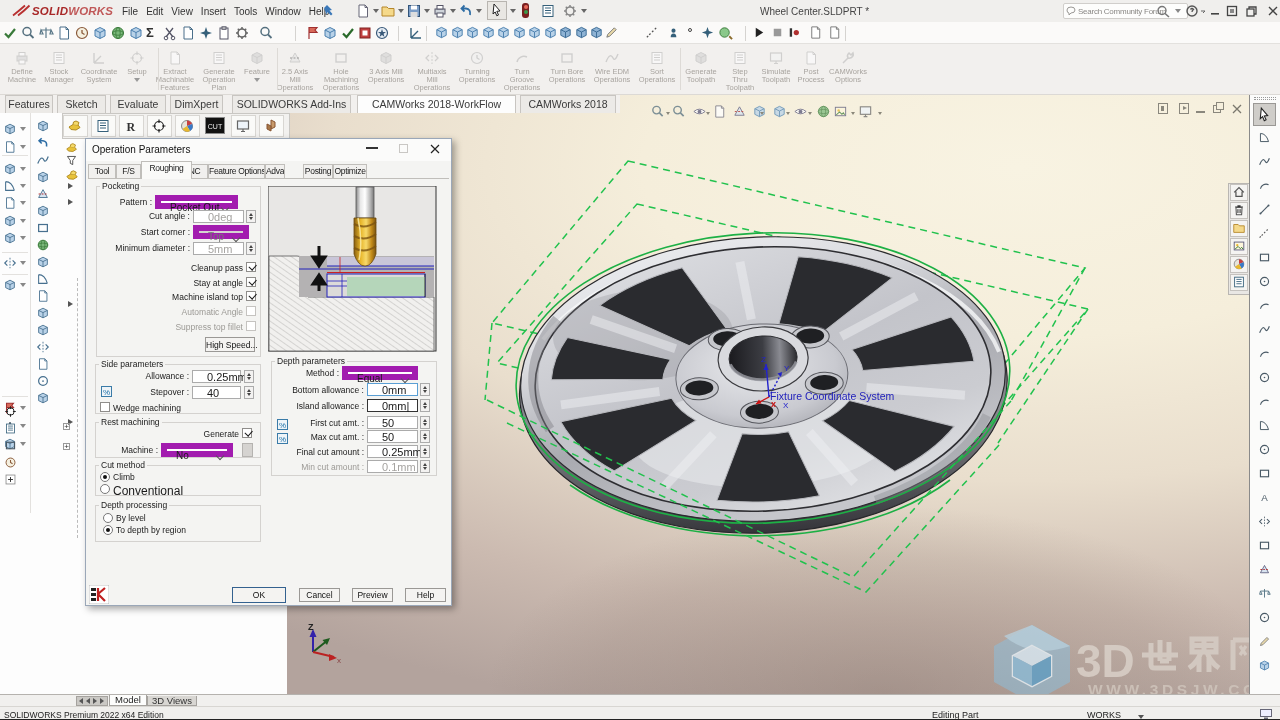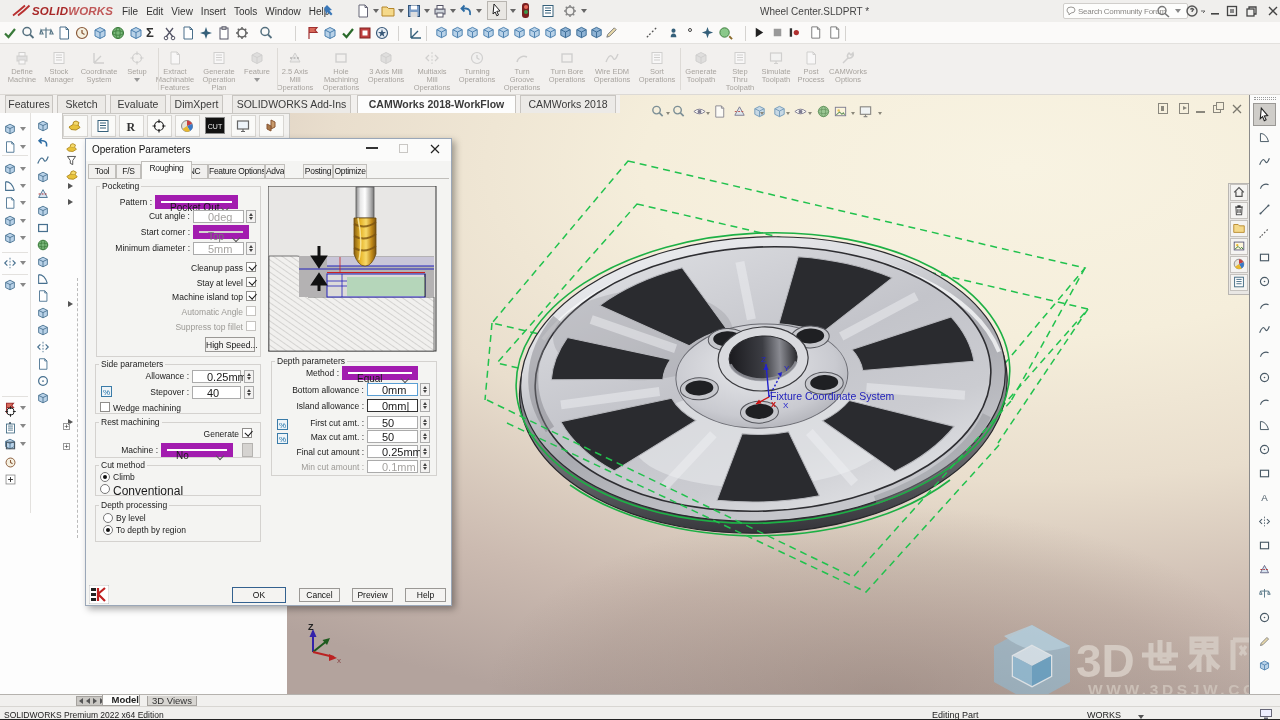--- a/index.html
+++ b/index.html
@@ -15,21 +15,21 @@
   
   #toolbar2 { left:0; top:22px; width:1280px; height:22px; background:#fbfaf9; border-bottom:1px solid #e3e1de; }
   
   #ribbon { left:0; top:44px; width:1280px; height:51px; background:#f2f0ee; border-bottom:1px solid #dcd9d5; }
   .rbtn { position:absolute; top:2px; text-align:center; color:#a8a49f; font-size:7.5px; line-height:8px; }
   .rbsvg { filter:grayscale(1) opacity(0.62); }
   .rsep { position:absolute; top:4px; width:1px; height:42px; background:#dddad6; }
   
   #tabbar { left:0; top:95px; width:620px; height:18px; background:#f2f0ee; z-index:2; }
   .tab { position:absolute; top:0; height:18px; border:1px solid #c8c5c1; border-bottom:none; background:#eceae7; color:#3a3a3a; font-size:10.5px; text-align:center; line-height:17px; }
-  .tab.active { background:#fdfdfd; font-weight:bold; }
+  .tab.active { background:#fdfdfd; font-weight:normal; }
   
   #viewport { left:287px; top:95px; width:962px; height:600px;
     background:radial-gradient(55% 42% at 62% 100%, rgba(118,98,90,0.34) 0%, rgba(118,98,90,0.13) 55%, rgba(118,98,90,0) 75%), radial-gradient(130% 95% at 76% 12%, #f8f3e2 0%, #f5eedb 30%, #e9decd 55%, #cbbab0 80%, #b3a39d 100%); }
   
   #leftcol { left:0; top:113px; width:60px; height:582px; background:#fdfdfd; }
   #panel { left:60px; top:113px; width:227px; height:582px; background:#fdfdfd; }
   
   #righttb { left:1249px; top:95px; width:31px; height:600px; background:#fbfbfa; border-left:1px solid #8a8a8a; }
   
   #bottomtabs { left:0; top:694px; width:1280px; height:12px; background:#f1f0ee; border-top:1px solid #b5b2ae; }
@@ -930,21 +930,21 @@
       <div class="lbl" style="left:0px;top:72px;width:104px">Cut angle :</div>
       <div class="fld dis" style="left:107px;top:71px;width:51px;height:13px">0deg</div>
       <div class="spin" style="left:160px;top:71px;height:13px"></div>
       <div class="lbl" style="left:0px;top:88px;width:104px">Start corner :</div>
       <div class="combo" style="left:107px;top:86px;width:56px;height:14px;background:#d5d3d0;color:#777">Top Right</div>
       <div class="lbl" style="left:0px;top:104px;width:104px">Minimum diameter :</div>
       <div class="fld dis" style="left:107px;top:103px;width:51px;height:13px">5mm</div>
       <div class="spin" style="left:160px;top:103px;height:13px"></div>
       <div class="lbl" style="left:0px;top:124px;width:157px">Cleanup pass</div>
       <div class="cb chk" style="left:160px;top:123px"></div>
-      <div class="lbl" style="left:0px;top:139px;width:157px">Stay at level</div>
+      <div class="lbl" style="left:0px;top:139px;width:157px">Stay at angle</div>
       <div class="cb chk" style="left:160px;top:138px"></div>
       <div class="lbl" style="left:0px;top:153px;width:157px">Machine island top</div>
       <div class="cb chk" style="left:160px;top:152px"></div>
       <div class="lbl dis" style="left:0px;top:168px;width:157px">Automatic Angle</div>
       <div class="cb dis" style="left:160px;top:167px"></div>
       <div class="lbl dis" style="left:0px;top:183px;width:157px">Suppress top fillet</div>
       <div class="cb dis" style="left:160px;top:182px"></div>
       <div class="btn" style="left:119px;top:198px;width:50px;height:15px;line-height:14px;white-space:nowrap;font-size:8.5px">High Speed...</div>
       <fieldset class="grp" style="left:9px;top:225px;width:166px;height:50px"></fieldset>
       <div class="abs" style="left:13px;top:220px;background:#f4f4f2;padding:0 2px;font-size:8.5px">Side parameters</div>
@@ -1056,21 +1056,21 @@
         <path d="M9 3 v13 M9 9 l7 -6 M9 9 l7 7" stroke="#c02020" stroke-width="2.2" fill="none"></path>
       </svg>
     </div>
 
   <div id="bottomtabs" class="abs">
       <div class="abs" style="left:76px;top:1px;width:32px;height:10px;background:#cac8c4;border:1px solid #a5a29e"></div>
       <div class="abs" style="left:79px;top:3px;width:0;height:0;border-top:3px solid transparent;border-bottom:3px solid transparent;border-right:4px solid #555"></div>
       <div class="abs" style="left:86px;top:3px;width:0;height:0;border-top:3px solid transparent;border-bottom:3px solid transparent;border-right:4px solid #555"></div>
       <div class="abs" style="left:93px;top:3px;width:0;height:0;border-top:3px solid transparent;border-bottom:3px solid transparent;border-left:4px solid #555"></div>
       <div class="abs" style="left:100px;top:3px;width:0;height:0;border-top:3px solid transparent;border-bottom:3px solid transparent;border-left:4px solid #555"></div>
-      <div class="abs" style="left:102px;top:0;width:38px;height:11px;background:#fdfdfc;border:1px solid #a5a29e;border-top:none;font-size:9.5px;font-weight:bold;color:#222;text-align:right;line-height:10px">Model</div>
+      <div class="abs" style="left:109px;top:0;width:38px;height:11px;background:#fdfdfc;border:1px solid #a5a29e;border-top:none;font-size:9.5px;font-weight:normal;color:#222;text-align:center;line-height:10px">Model</div>
       <div class="abs" style="left:147px;top:1px;width:50px;height:10px;background:#d8d6d2;border:1px solid #a5a29e;border-top:none;font-size:9.5px;color:#333;text-align:center;line-height:9px">3D Views</div>
     </div>
   <div id="statusbar" class="abs">
     <div class="abs" style="left:4px;top:3px;font-size:8.5px;color:#222">SOLIDWORKS Premium 2022 x64 Edition</div>
     <div class="abs" style="left:932px;top:3px;font-size:9px;color:#222">Editing Part</div>
     <div class="abs" style="left:1087px;top:3px;font-size:9px;color:#222">WORKS</div>
     <div class="abs" style="left:1138px;top:8px;width:0;height:0;border-left:3px solid transparent;border-right:3px solid transparent;border-top:4px solid #555"></div>
     <svg class="abs" style="left:1260px;top:2px" width="12" height="10" viewBox="0 0 12 10">
         <rect x="0.5" y="0.5" width="11" height="7" fill="#eef" stroke="#667"></rect>
         <rect x="4" y="8.5" width="4" height="1.5" fill="#667"></rect>

